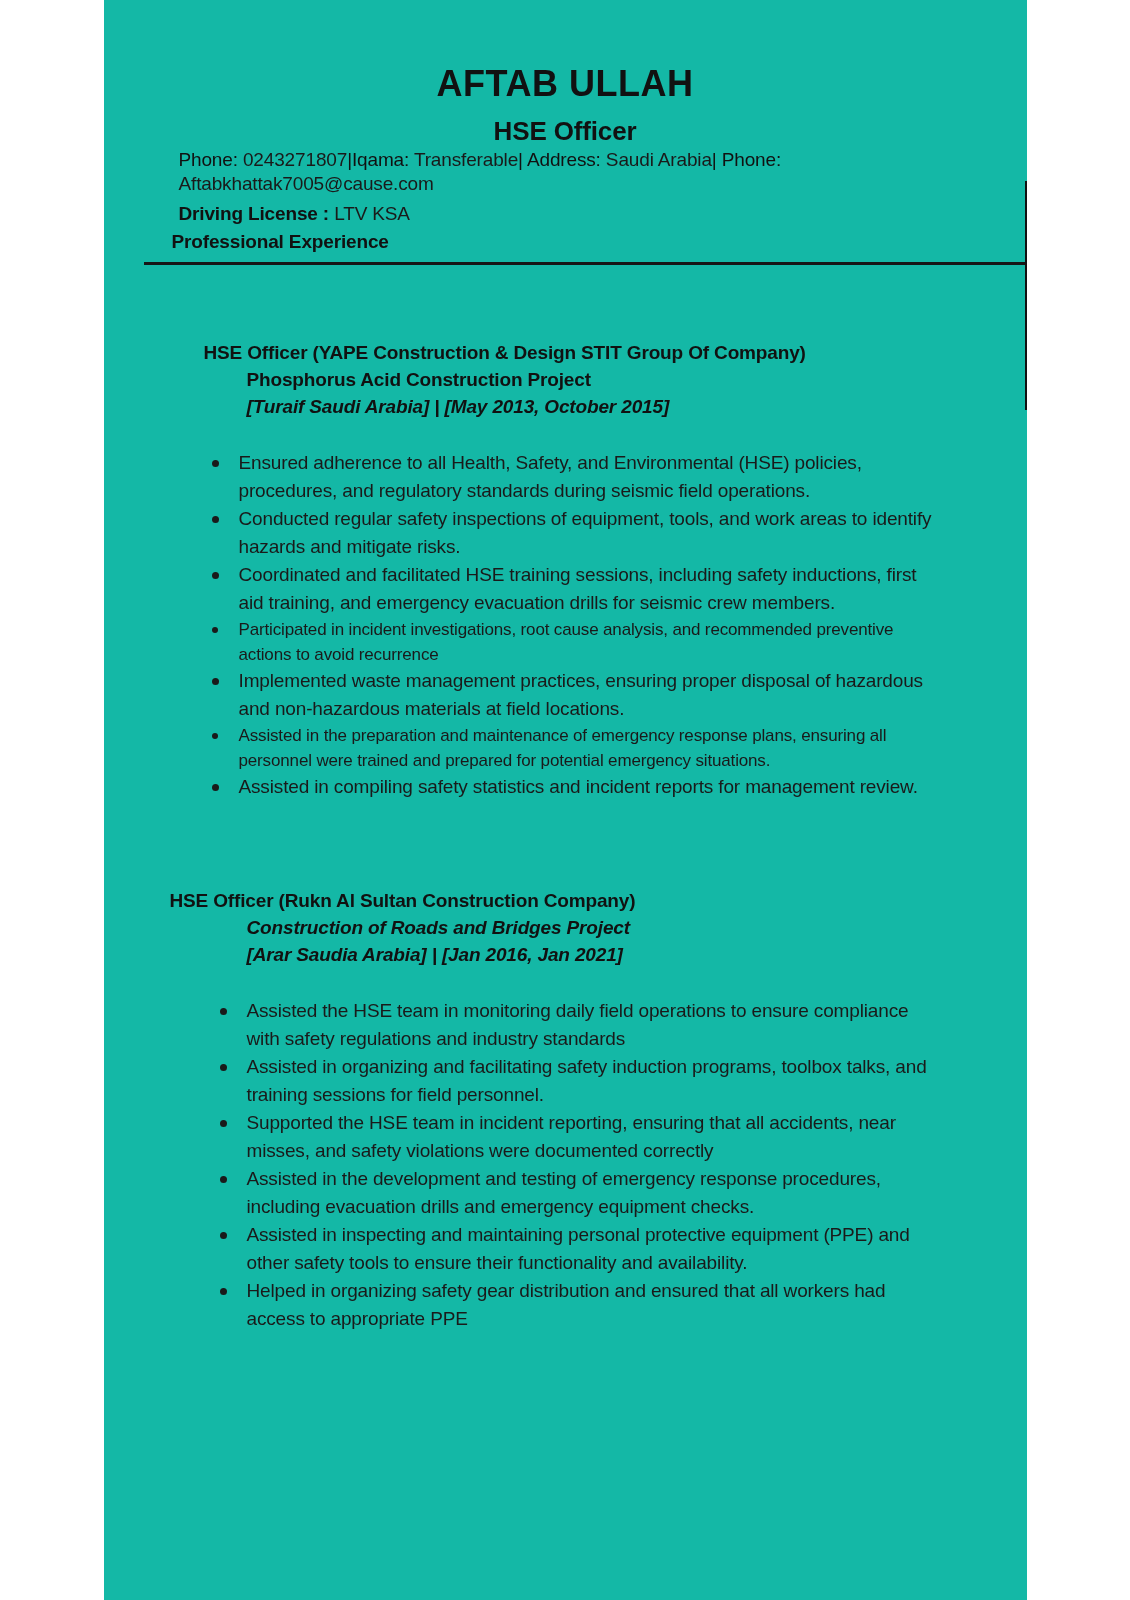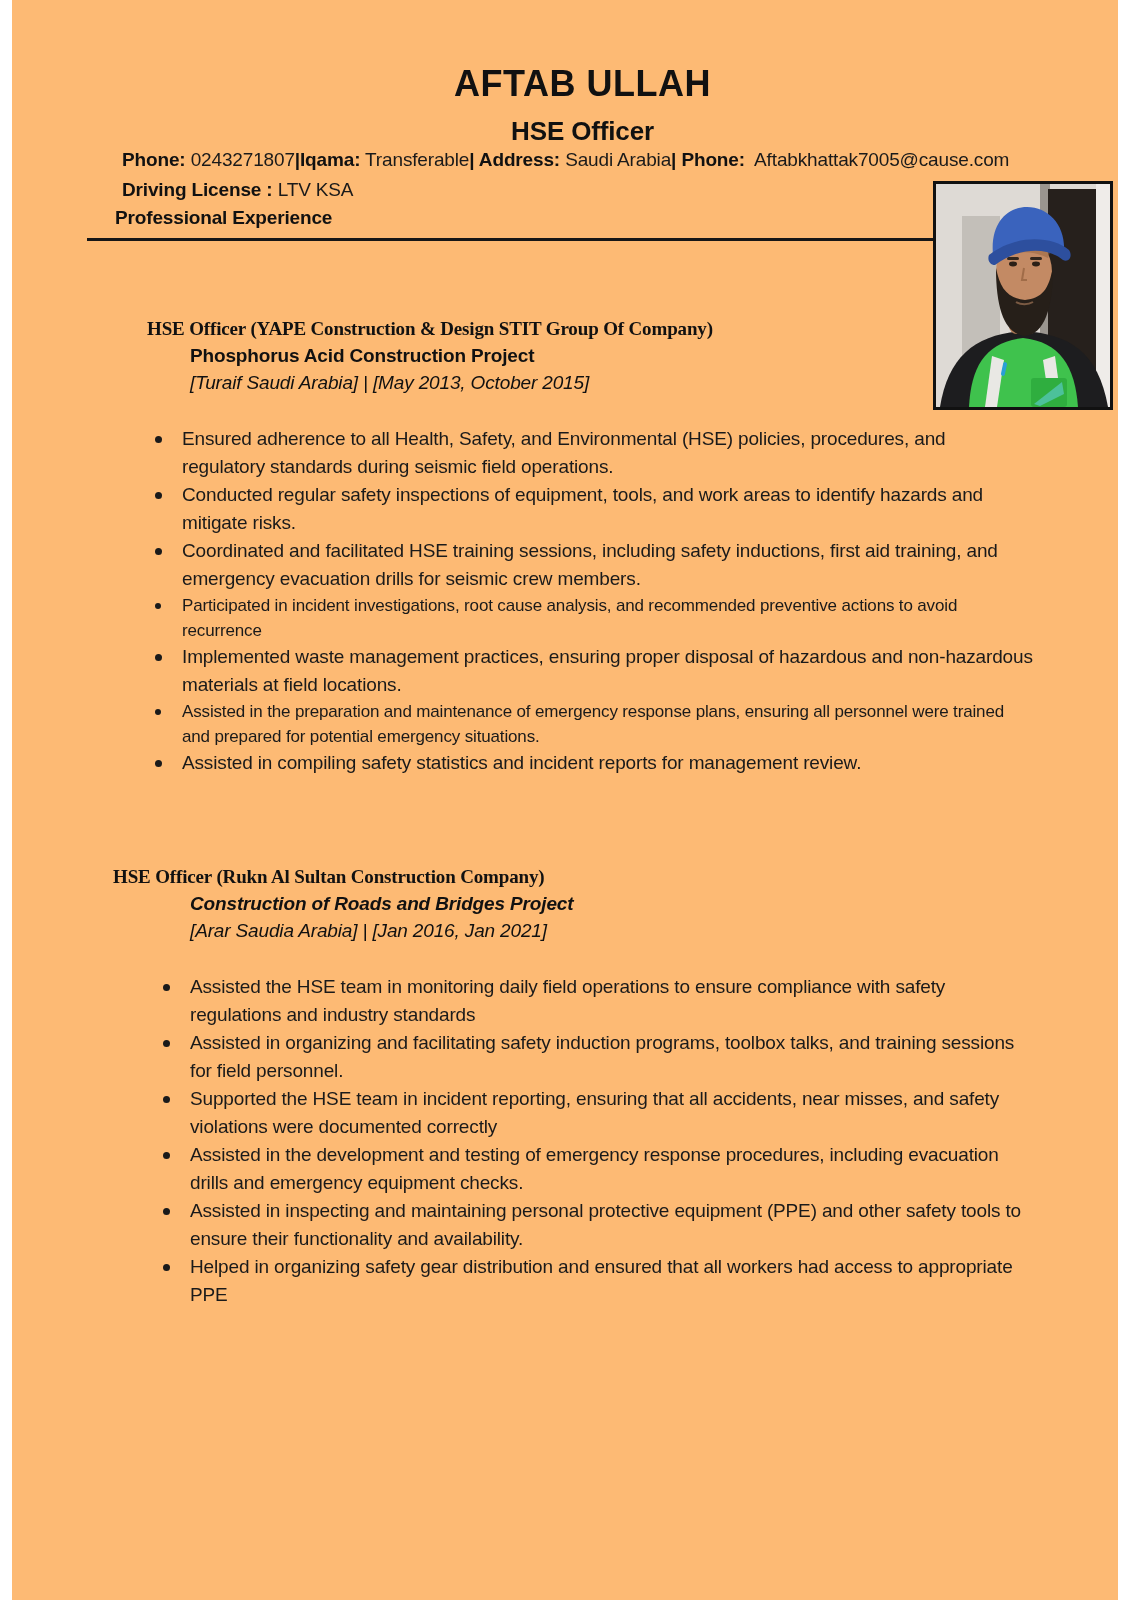--- a/index.html
+++ b/index.html
@@ -1,26 +1,25 @@
 <!DOCTYPE html>
 <html><head>
 <meta charset="utf-8">
 <style>
   * { margin: 0; padding: 0; box-sizing: border-box; }
   html, body { background: #ffffff; }
   body { font-family: "Liberation Sans", sans-serif; color: #1a1a1a; }
   .page {
     position: relative;
-    width: 1106px;
+    width: 923px;
     height: 1600px;
     margin: 0 auto;
-    background: #fdba74;
+    background: #14b8a6;
     overflow: hidden;
     letter-spacing: -0.15px;
-    padding-left: 35px;
   }
   
   .name {
     margin-top: 64px;
     font-size: 36px;
     line-height: 40px;
     font-weight: bold;
     text-align: center;
     letter-spacing: 0.5px;
     color: #111;
@@ -33,21 +32,21 @@
     text-align: center;
     color: #111;
   }
   .contact-line {
     margin-top: 4px;
     margin-left: 75px;
     font-size: 19px;
     line-height: 24px;
     white-space: pre-wrap;
   }
-  .contact-line b { font-weight: bold; color: #111; }
+  .contact-line b { font-weight: normal; color: #111; }
   .license-line {
     margin-top: 6px;
     margin-left: 75px;
     font-size: 19px;
     line-height: 24px;
     white-space: pre-wrap;
   }
   .license-line b { color: #111; }
   .section-title {
     margin-top: 4px;
@@ -78,36 +77,35 @@
   .photo svg { display: block; width: 100%; height: 100%; }
   
   .job { margin-top: 74px; }
   #jobs .job:nth-child(2) { margin-top: 86px; }
   .job-title {
     margin-left: 100px;
     font-size: 19px;
     line-height: 27px;
     font-weight: bold;
     color: #111;
-    font-family: Liberation Serif, serif;
   }
   #jobs .job:nth-child(2) .job-title { margin-left: 66px; }
   .job-project {
     margin-left: 143px;
     font-size: 19px;
     line-height: 27px;
     font-weight: bold;
     color: #111;
   }
   #jobs .job:nth-child(2) .job-project { font-style: italic; }
   .job-loc {
     margin-left: 143px;
     font-size: 19px;
     line-height: 27px;
-    font-weight: normal;
+    font-weight: bold;
     font-style: italic;
     color: #111;
   }
   ul.bullets {
     margin-top: 29px;
     margin-left: 105px;
     margin-right: 85px;
     list-style: none;
   }
   #jobs .job:nth-child(2) ul.bullets { margin-left: 113px; }

